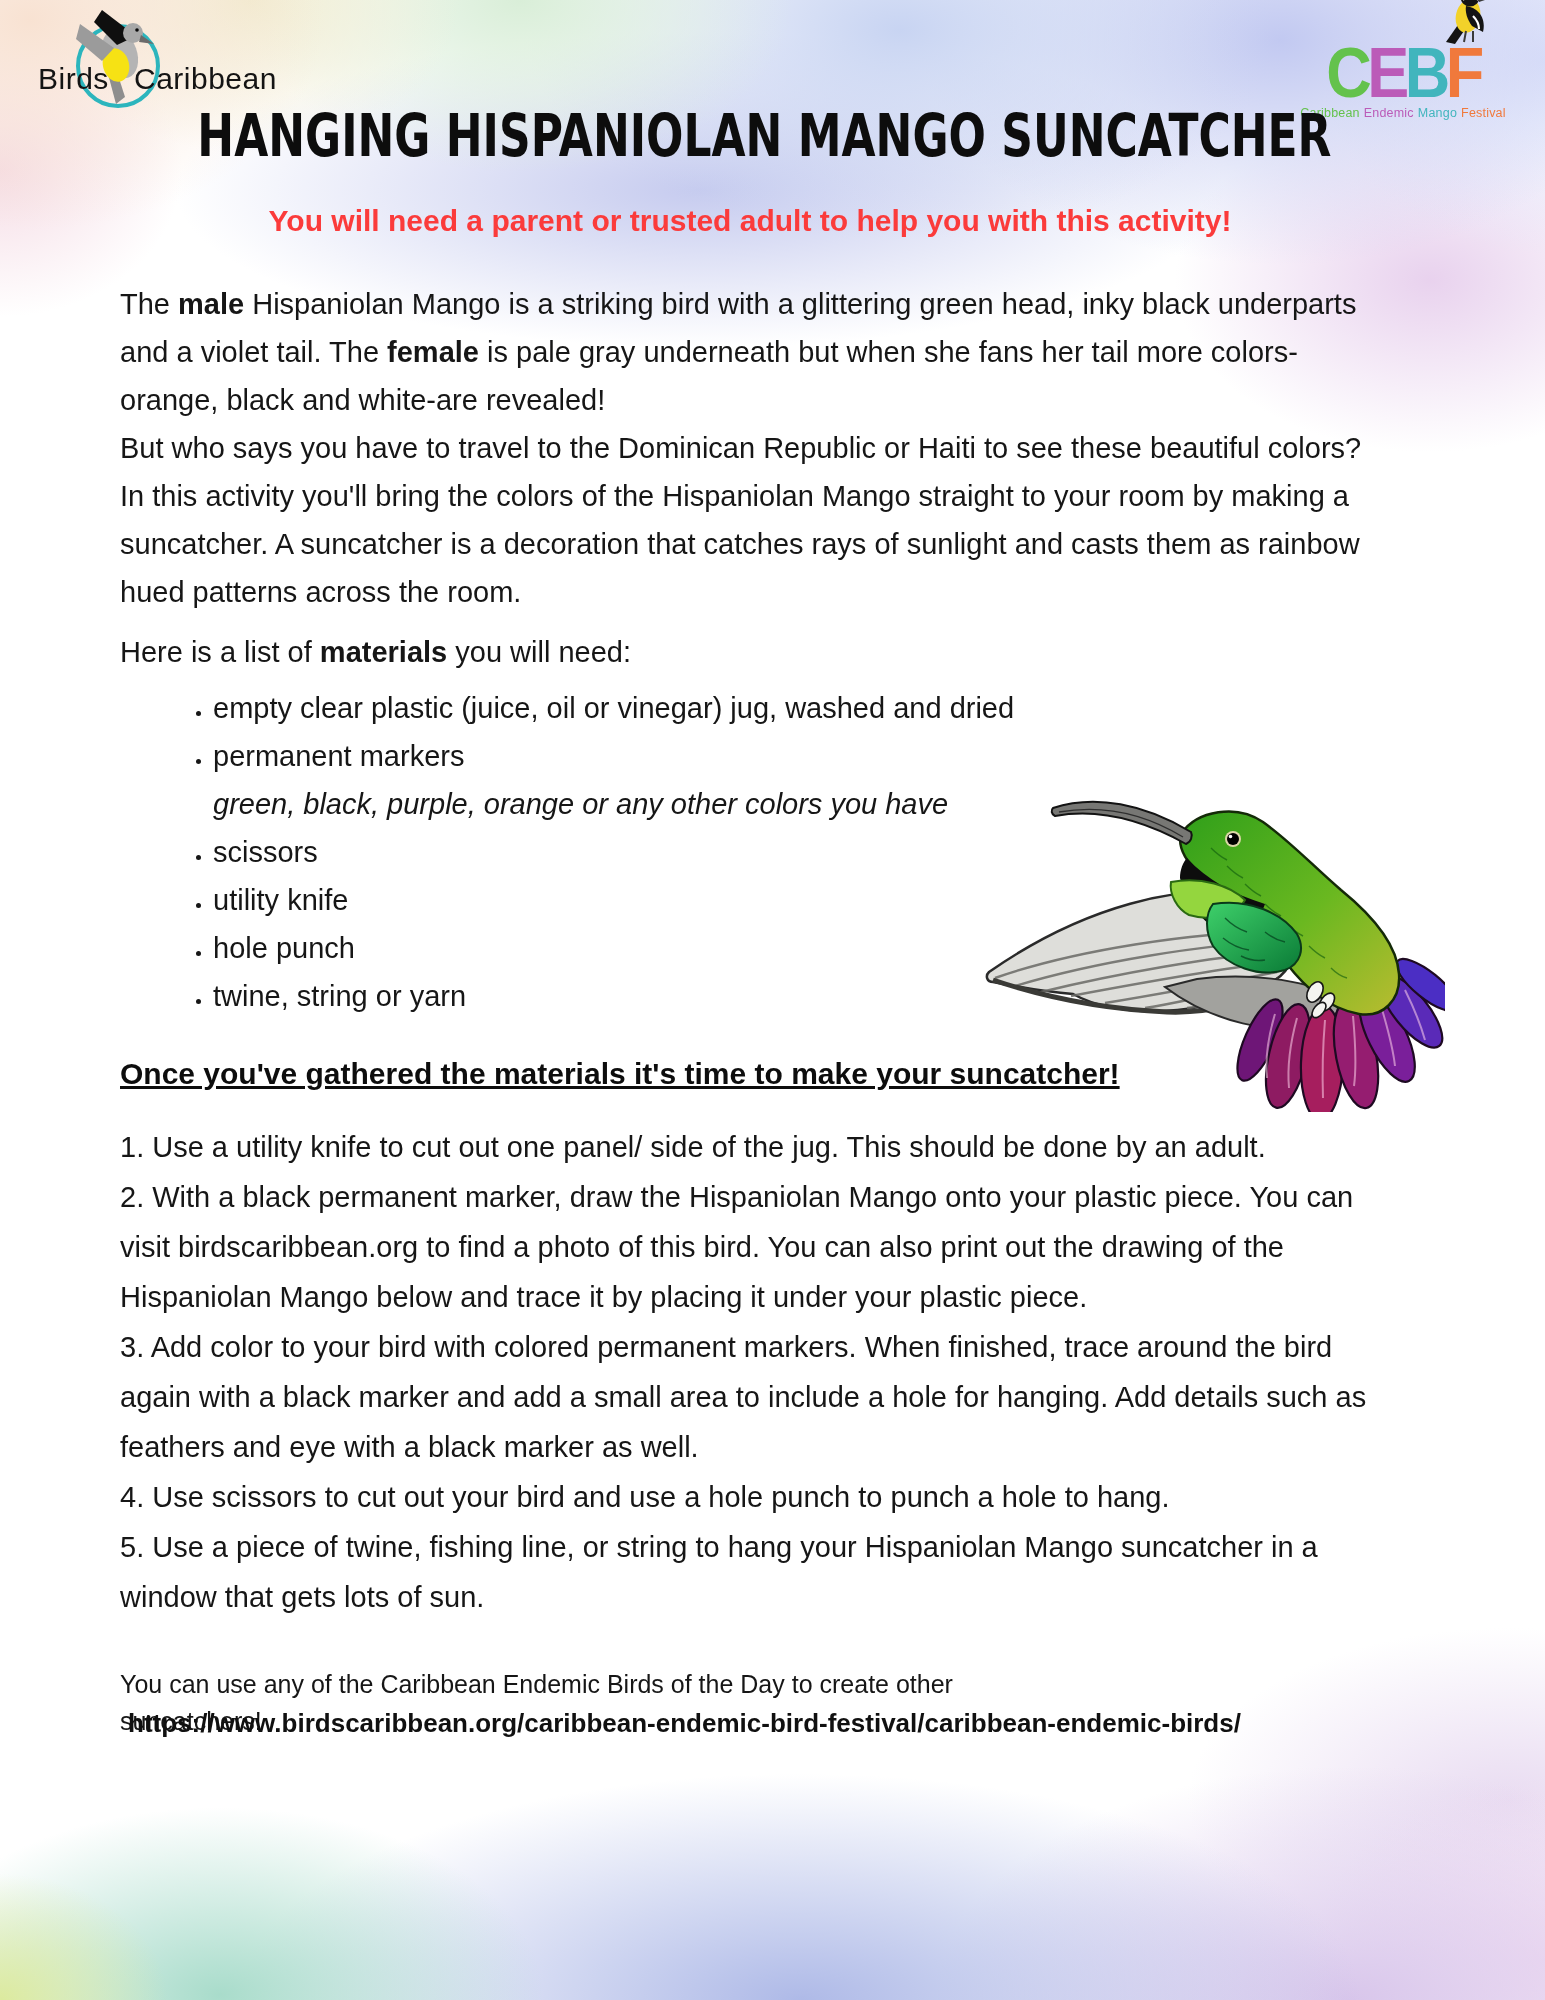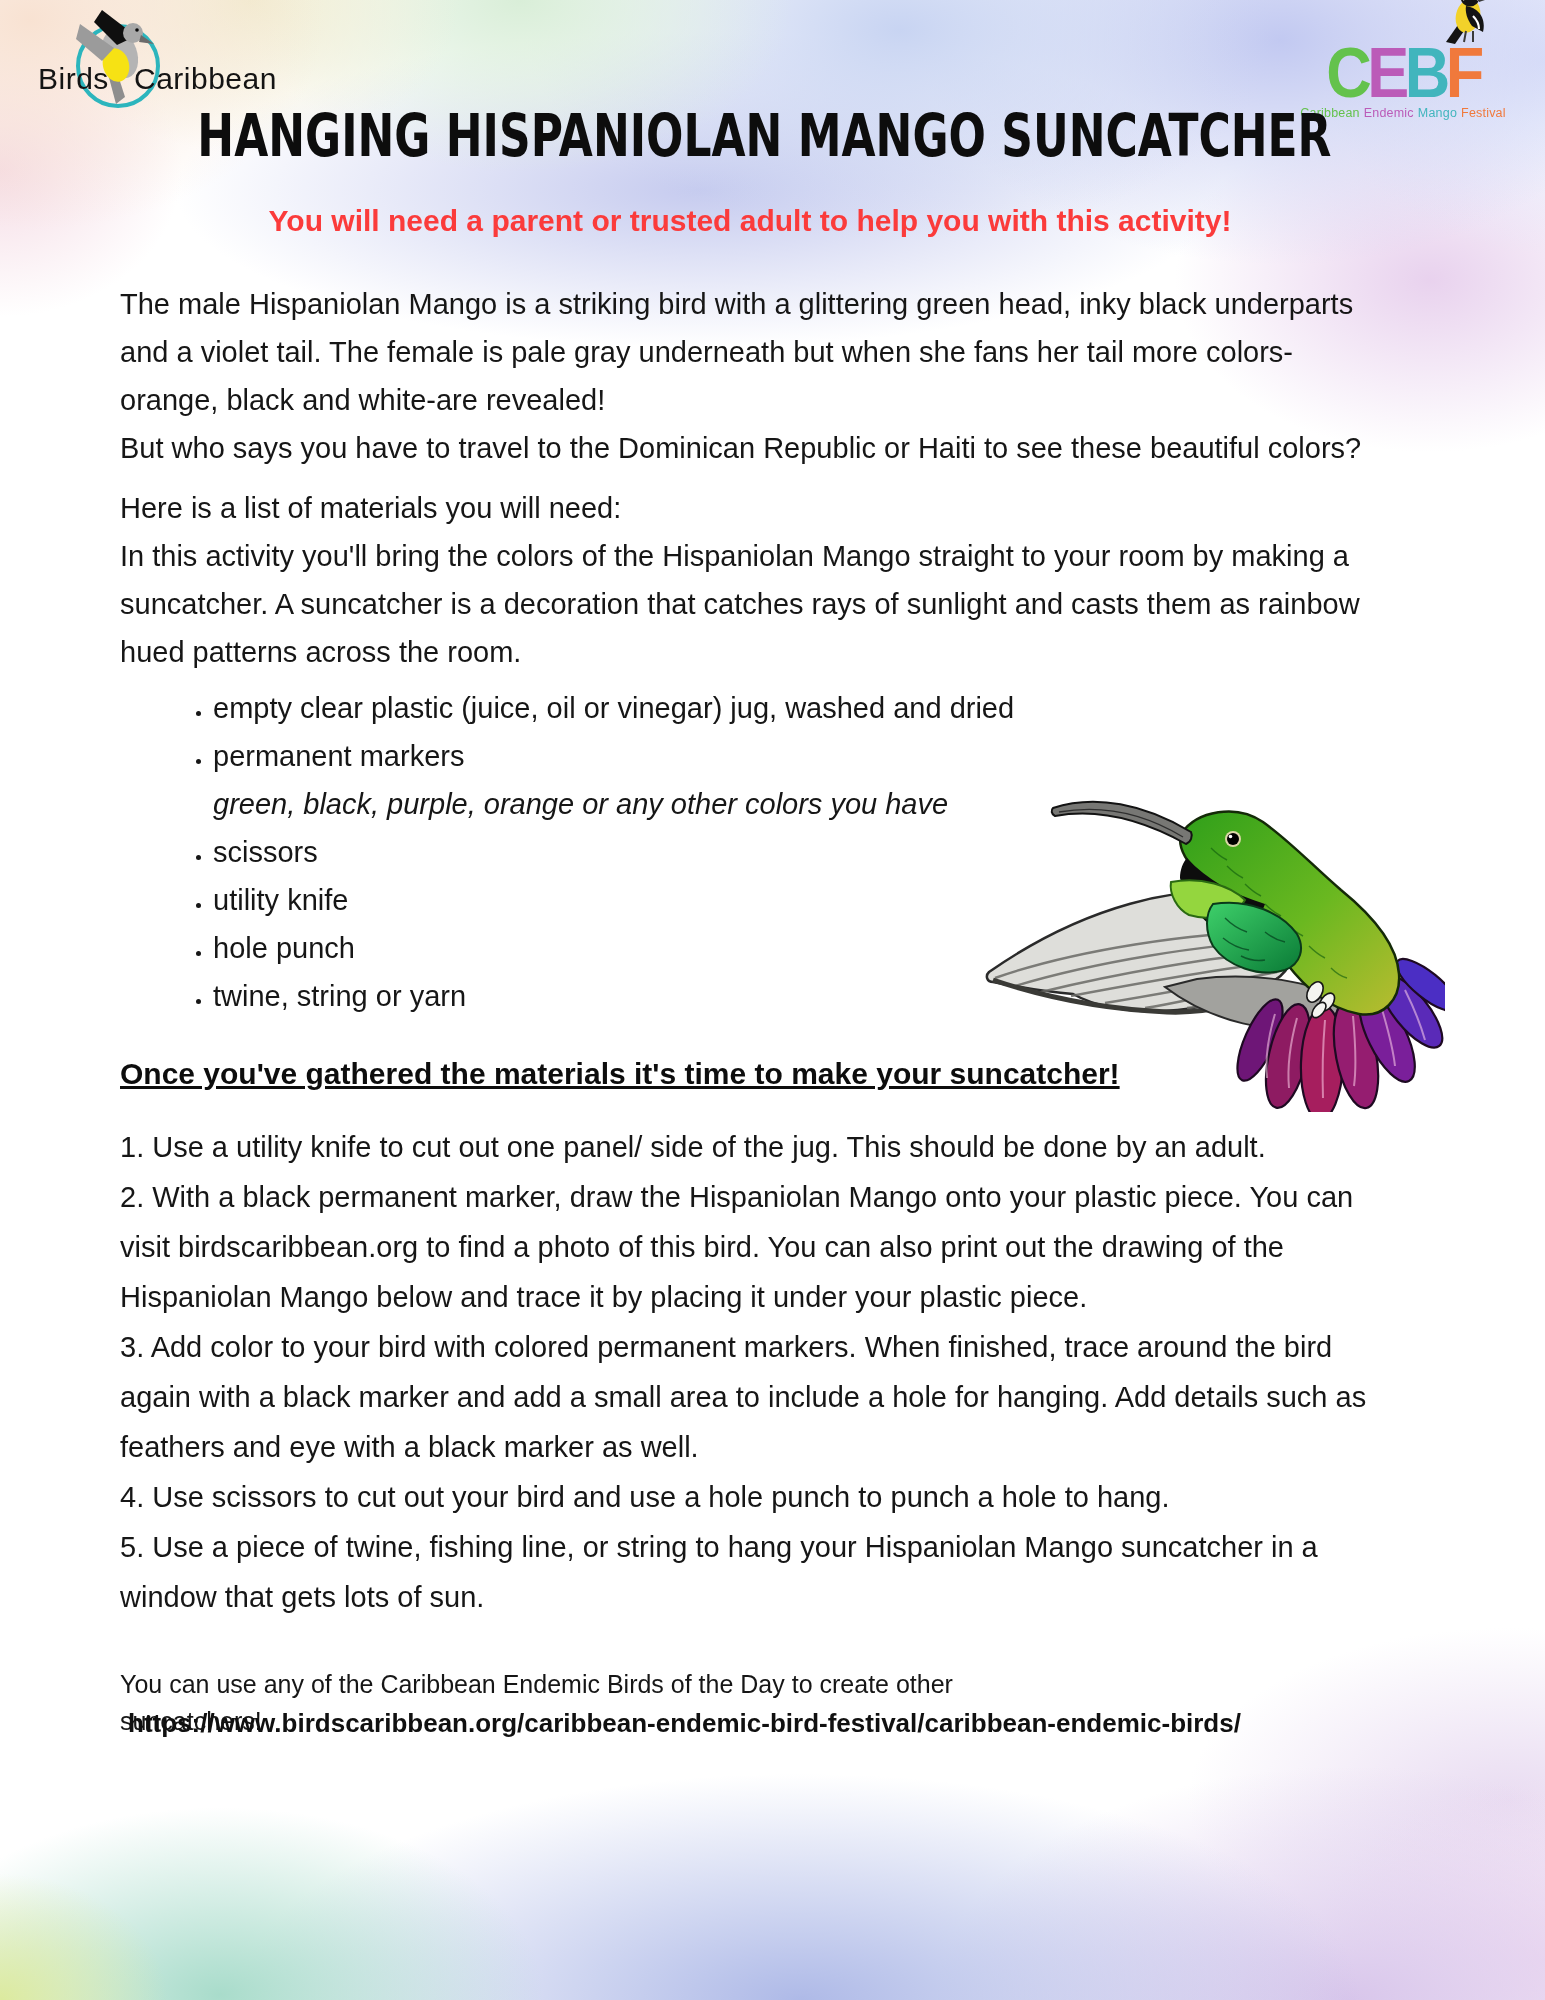--- a/index.html
+++ b/index.html
@@ -44,21 +44,21 @@
   
   .title{margin-top:102px; text-align:center; height:64px;}
   .title span{display:inline-block; font-family:"DejaVu Sans", sans-serif; font-weight:800;
     font-size:50px; color:#0d0d0d; transform:scale(.88,1.18); transform-origin:center top; white-space:nowrap;}
   .warning{margin-top:36px; text-align:center; font-size:30px; line-height:38px; font-weight:bold; color:#fb3b3b;}
 
   
   .para{font-size:29px; line-height:48px; margin:0;}
   .p1{margin-top:40px;}
   .lead{margin-top:12px;}
-  b{font-weight:normal;}
+  b{font-weight:bold;}
   ul.materials{margin:8px; padding:0 0 0 85px; font-size:29px; line-height:48px; list-style:disc;}
   ul.materials li::marker{font-size:.62em;}
   .marker-note{font-style:italic; font-size:29px; line-height:48px;}
 
   .steps-heading{margin-top:34px; font-size:30px; line-height:40px; font-weight:bold; color:#0d0d0d;text-decoration:underline;}
   ol.steps{margin:28px 0 0 0; padding:0; list-style:none; font-size:29px; line-height:50px;}
 
   
   .footer{position:relative; margin-top:44px; font-size:25px; line-height:37px;}
   .footer .url{position:absolute; left:8px; top:39px; font-size:26px; font-weight:bold; color:#101010; white-space:nowrap;}
@@ -113,23 +113,23 @@
     <div class="title">
       <span>HANGING HISPANIOLAN MANGO SUNCATCHER</span>
     </div>
 
     <div class="warning">You will need a parent or trusted adult to help you with this activity!</div>
 
     <p class="para p1"><span>The </span><b>male</b><span> Hispaniolan Mango is a striking bird with a glittering green head, inky black underparts and a violet tail. The </span><b>female</b><span> is pale gray underneath but when she fans her tail more colors-orange, black and white-are revealed!</span></p>
 
     <p class="para">But who says you have to travel to the Dominican Republic or Haiti to see these beautiful colors?</p>
 
+    <p class="para">In this activity you'll bring the colors of the Hispaniolan Mango straight to your room by making a suncatcher. A suncatcher is a decoration that catches rays of sunlight and casts them as rainbow hued patterns across the room.</p>
+
     <p class="para lead"><span>Here is a list of </span><b>materials</b><span> you will need:</span></p>
-
-    <p class="para">In this activity you'll bring the colors of the Hispaniolan Mango straight to your room by making a suncatcher. A suncatcher is a decoration that catches rays of sunlight and casts them as rainbow hued patterns across the room.</p>
 
     <ul class="materials">
       <li>empty clear plastic (juice, oil or vinegar) jug, washed and dried</li>
       <li><span>permanent markers</span>
         <div class="marker-note">green, black, purple, orange or any other colors you have</div>
       </li>
       <li>scissors</li>
       <li>utility knife</li>
       <li>hole punch</li>
       <li>twine, string or yarn</li>

